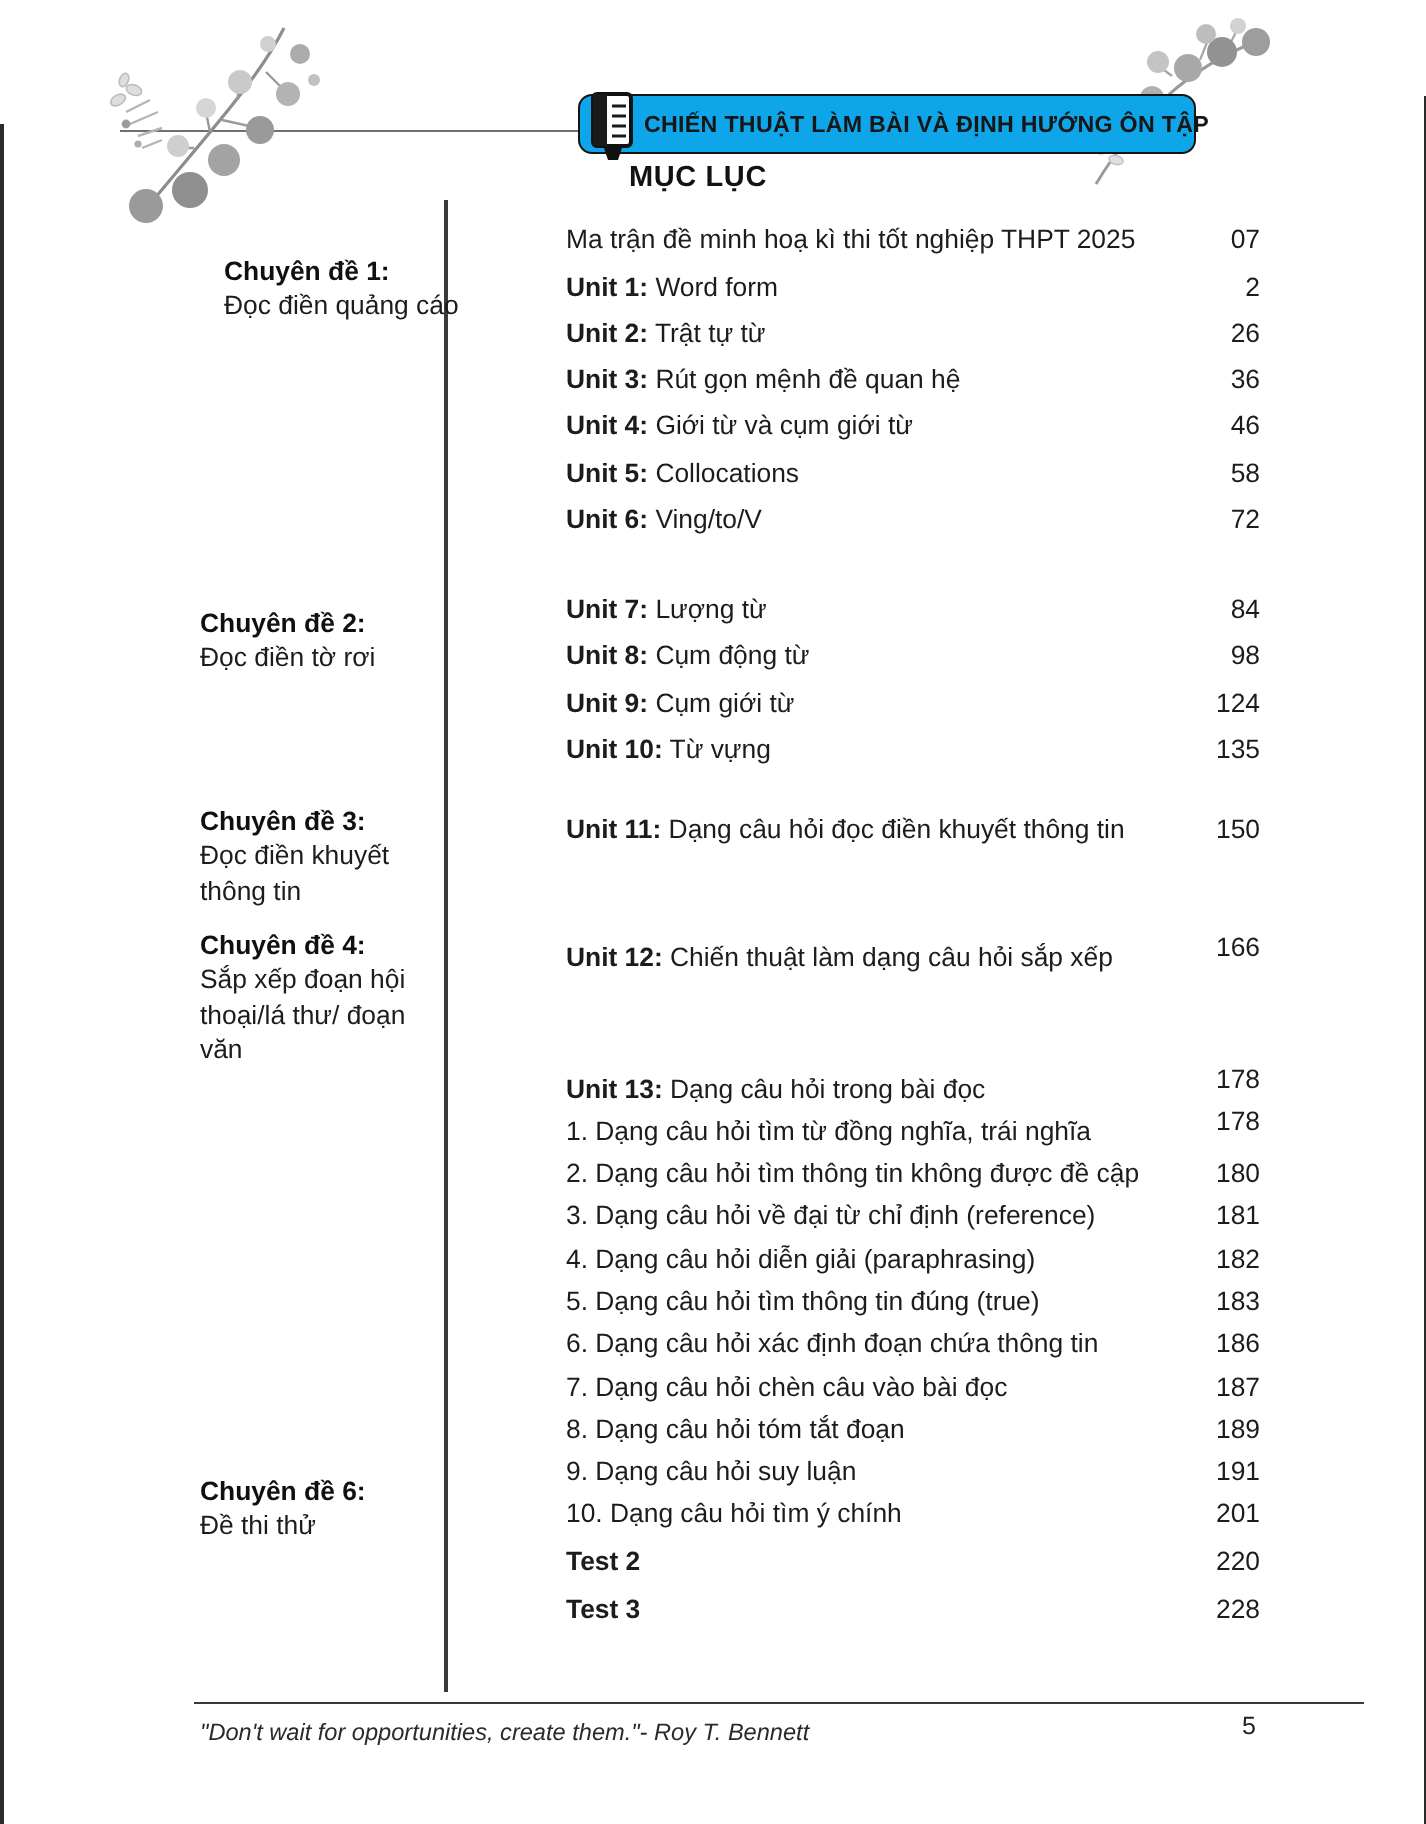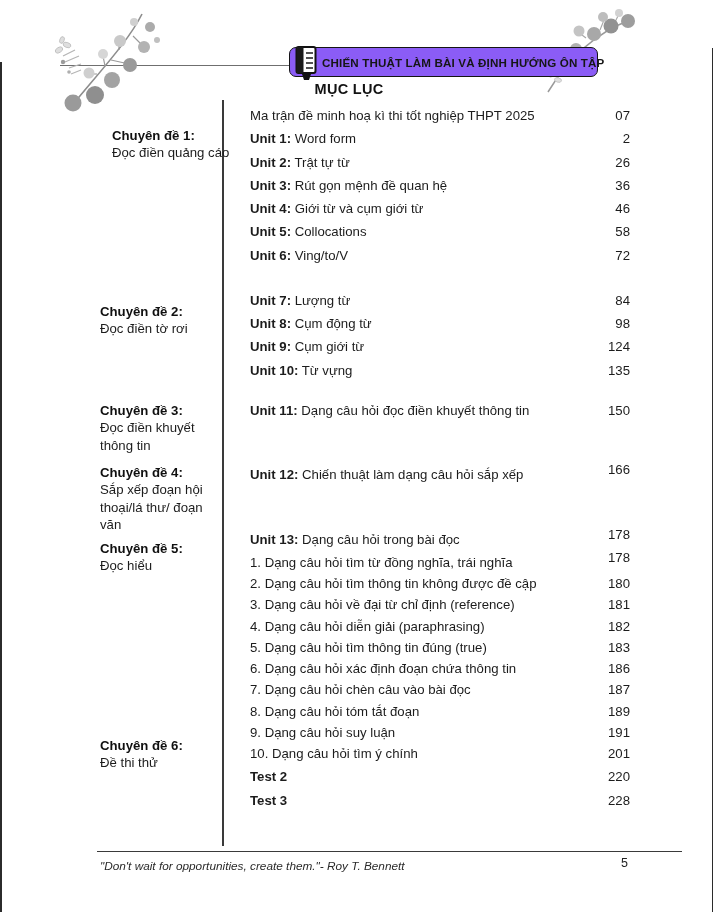--- a/index.html
+++ b/index.html
@@ -12,21 +12,21 @@
   .edge-right{position:absolute;right:0;top:48px;bottom:0;width:1.5px;background:#2b2b2b;}
   .header-line{position:absolute;left:60px;top:65px;width:230px;height:1.3px;background:#6f6f6f;}
 
   
   .flowers-left{position:absolute;left:45px;top:12px;width:122px;height:108px;}
   .flowers-right{position:absolute;left:540px;top:4px;width:108px;height:92px;transform:scaleX(-1);}
 
   
   .badge{
     position:absolute;left:289px;top:47px;width:309px;height:30px;box-sizing:border-box;
-    border:1.6px solid #141414;border-radius:7px;background:#8b5cf6;
+    border:1.6px solid #141414;border-radius:7px;background:#0ea5e9;
     display:flex;align-items:center;
   }
   .badge-label{
     padding-left:32px;font-size:11.6px;font-weight:bold;letter-spacing:0.15px;
     white-space:nowrap;color:#161616;
   }
   .badge-icon{position:absolute;left:4px;top:-5px;width:25px;height:38px;}
 
   
   .title{
@@ -37,21 +37,21 @@
   
   .divider{position:absolute;left:222px;top:100px;width:1.5px;height:746px;background:#3a3a3a;}
 
   
   .section{position:absolute;left:100px;width:122px;font-size:13.2px;line-height:17.4px;}
   .section .sec-h{font-weight:bold;color:#101010;}
   .sec1{top:127px;margin-left:12px;} .sec2{top:303px;} .sec3{top:402px;} .sec4{top:464px;} .sec5{top:540px;} .sec6{top:737px;}
 
   
   .toc{position:absolute;left:250px;top:104px;width:380px;font-size:13.2px;}
-  .row{display:flex;align-items:center;height:23.25px;}
+  .row{display:flex;align-items:flex-end;height:23.25px;margin-left:33px;}
   .row .lbl{white-space:pre;}
   .row .rb{font-weight:bold;white-space:pre;}
   .row .pg{margin-left:auto;min-width:30px;text-align:right;}
   .row.compact{height:21.3px;}
   .row.test{height:24px;}
   .mt-g1{margin-top:22px;} .mt-g2{margin-top:17px;} .mt-g3{margin-top:41px;}
   .mt-g4{margin-top:42px;} .mt-g5{margin-top:15px;}
   .pg-up .pg{transform:translateY(-5px);}
 
   
@@ -138,24 +138,20 @@
     <div class="sec-d">Đọc điền tờ rơi</div>
   </div>
   <div class="section sec3">
     <div class="sec-h">Chuyên đề 3:</div>
     <div class="sec-d">Đọc điền khuyết thông tin</div>
   </div>
   <div class="section sec4">
     <div class="sec-h">Chuyên đề 4:</div>
     <div class="sec-d">Sắp xếp đoạn hội thoại/lá thư/ đoạn văn</div>
   </div>
-  <div class="section sec5">
-    <div class="sec-h">Chuyên đề 5:</div>
-    <div class="sec-d">Đọc hiểu</div>
-  </div>
   <div class="section sec6">
     <div class="sec-h">Chuyên đề 6:</div>
     <div class="sec-d">Đề thi thử</div>
   </div>
 
   <div class="toc">
     <div class="row">
         <span class="lbl"><span class="rb"></span><span>Ma trận đề minh hoạ kì thi tốt nghiệp THPT 2025</span></span>
         <span class="pg">07</span>
       </div>

